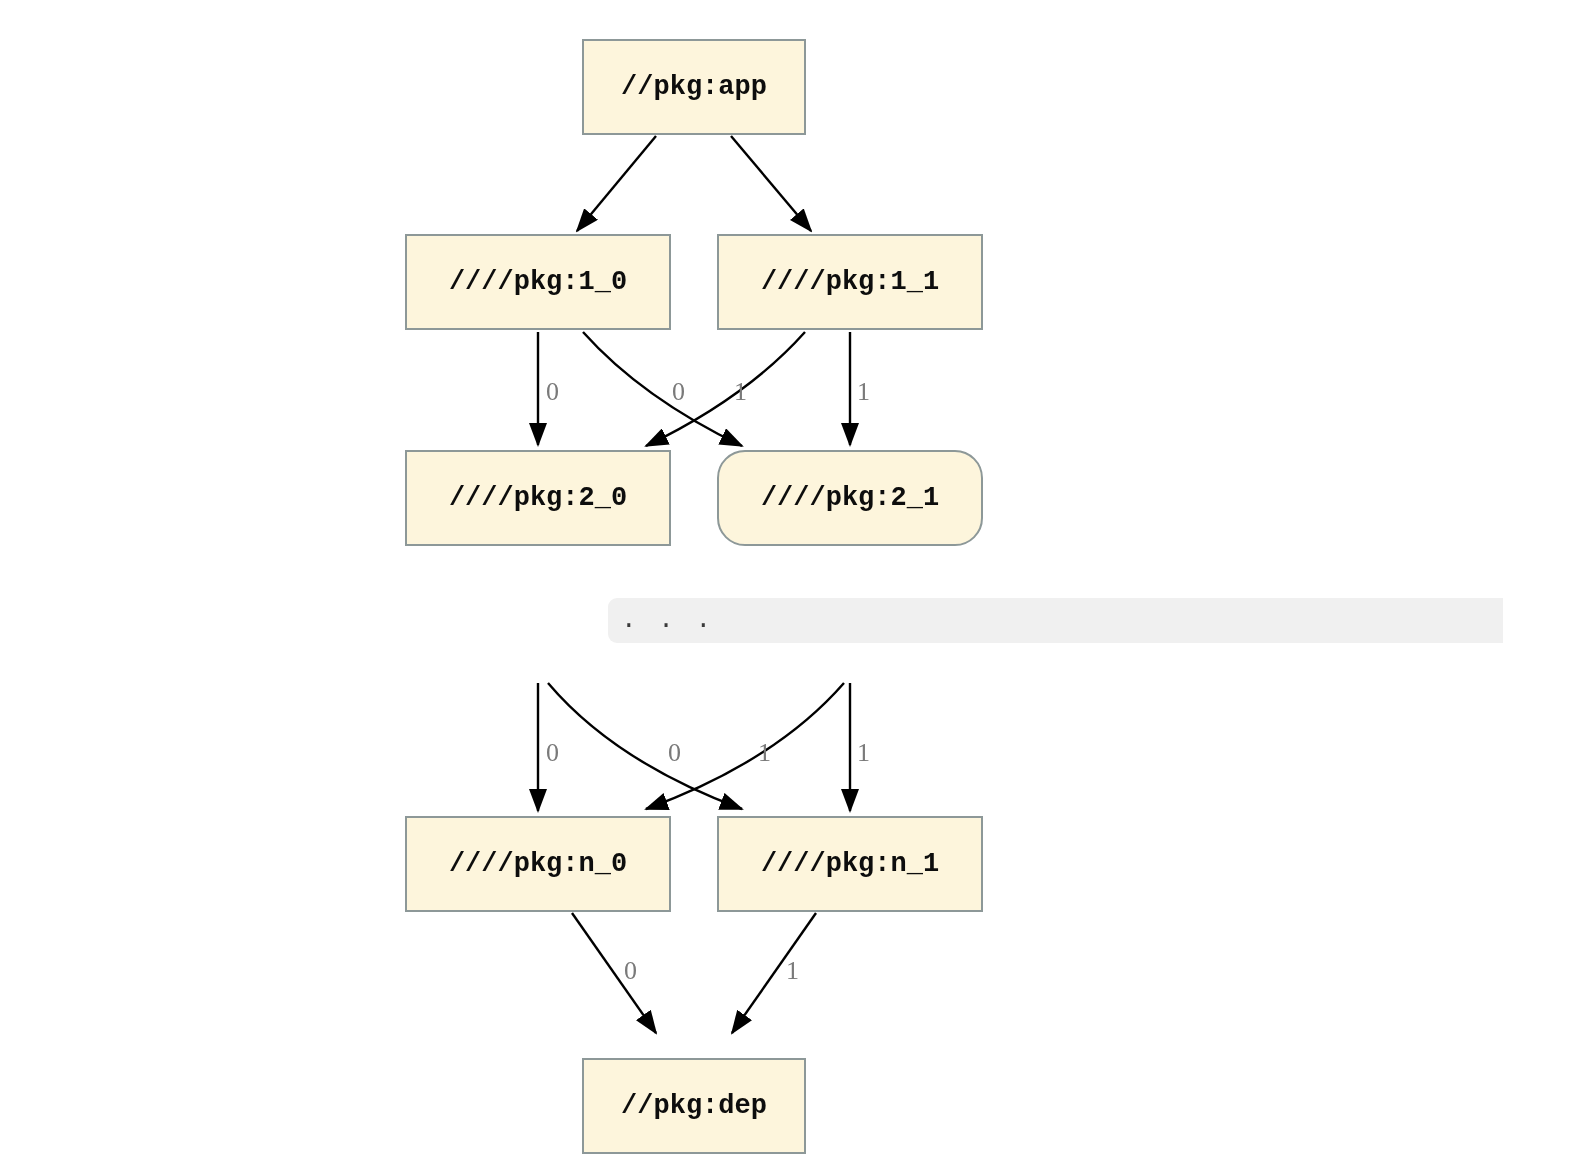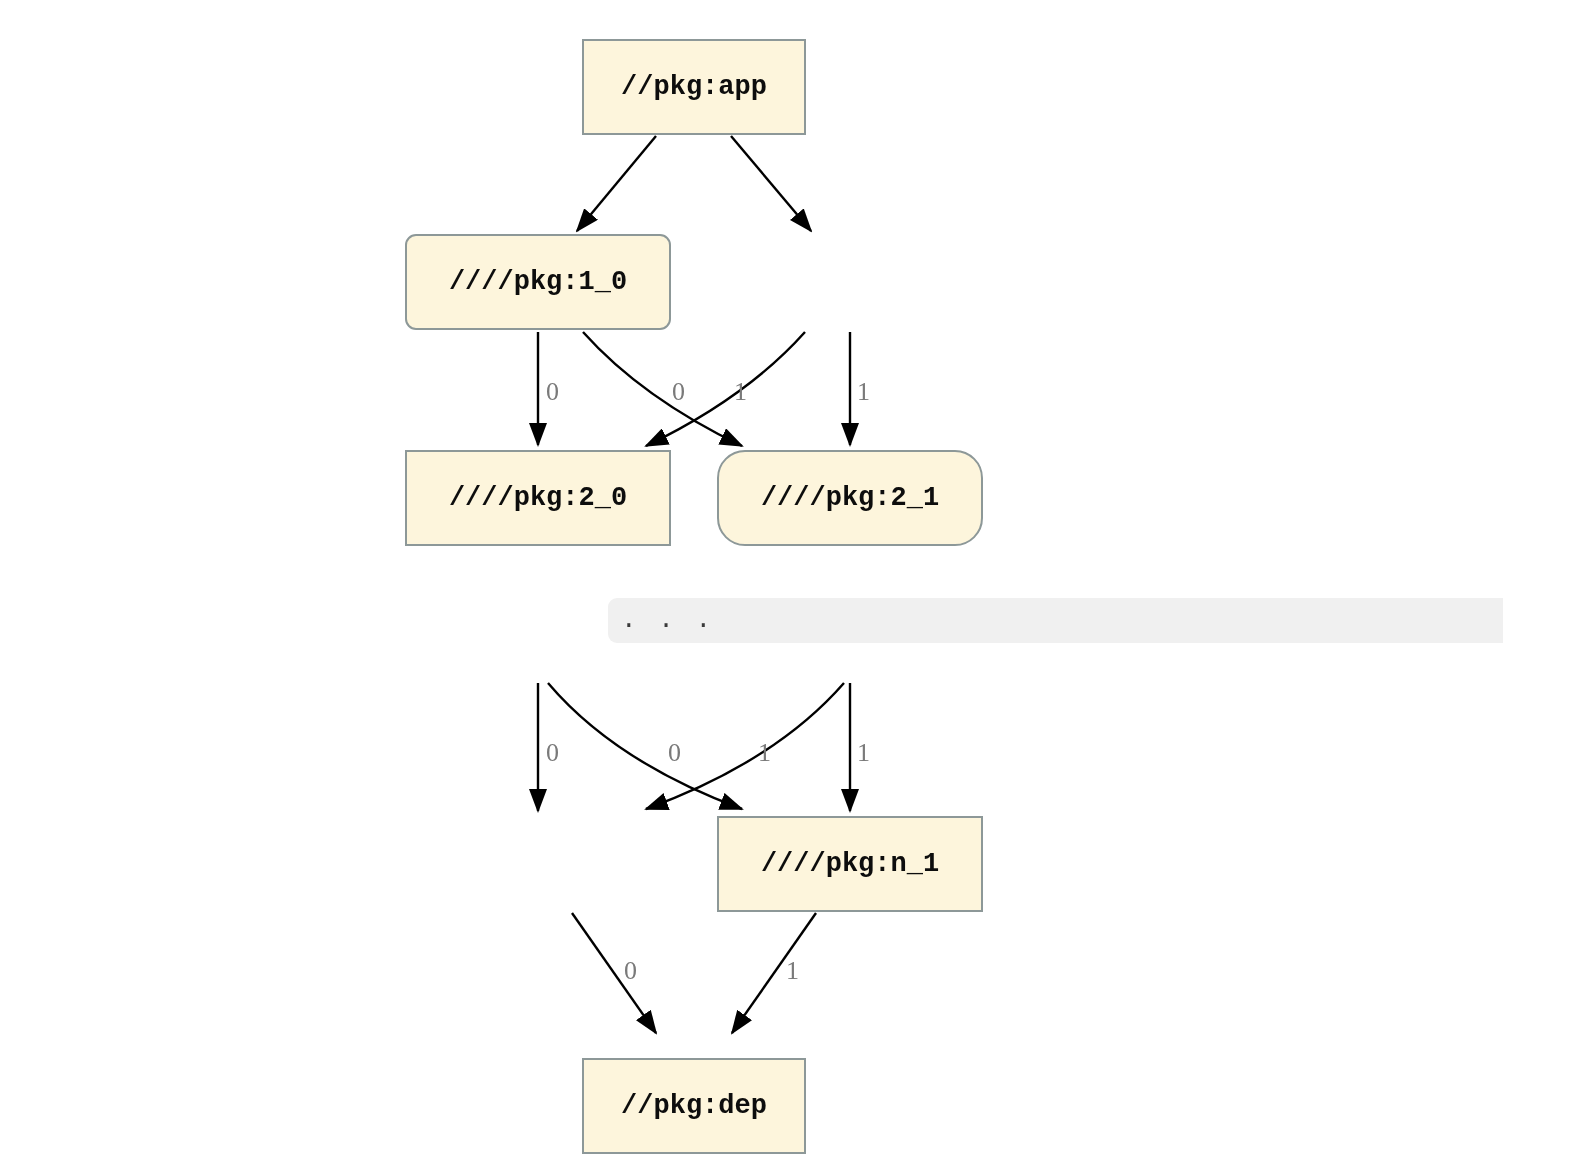--- a/index.html
+++ b/index.html
@@ -77,23 +77,25 @@
       <path d="M538,683 L538,811" marker-end="url(#ah)"></path>
       <path d="M548,683 Q615,762 742,809" marker-end="url(#ah)"></path>
       <path d="M844,683 Q775,762 646,809" marker-end="url(#ah)"></path>
       <path d="M850,683 L850,811" marker-end="url(#ah)"></path>
       <path d="M572,913 L656,1033" marker-end="url(#ah)"></path>
       <path d="M816,913 L732,1033" marker-end="url(#ah)"></path>
     </g>
   </svg>
 
   <div class="node small" style="left:582px; top:39px;">//pkg:app</div>
-  <div class="node wide" style="left:405px; top:234px;border-radius:11px;">////pkg:1_0</div>
+  <div class="node wide" style="left:405px; top:234px;">////pkg:1_0</div>
+  <div class="node wide" style="left:717px; top:234px;">////pkg:1_1</div>
   <div class="node wide" style="left:405px; top:450px;">////pkg:2_0</div>
   <div class="node wide" style="left:717px; top:450px;border-radius:28px;">////pkg:2_1</div>
+  <div class="node wide" style="left:405px; top:816px;">////pkg:n_0</div>
   <div class="node wide" style="left:717px; top:816px;text-align:center;">////pkg:n_1</div>
   <div class="node small" style="left:582px; top:1038px;margin-top:20px;">//pkg:dep</div>
 
   <span class="elabel" style="left:546px; top:379px;">0</span>
   <span class="elabel" style="left:672px; top:379px;">0</span>
   <span class="elabel" style="left:734px; top:379px;">1</span>
   <span class="elabel" style="left:857px; top:379px;">1</span>
 
   <div class="ellipsis-band">
     <div class="ellipsis-text">. . .</div>

